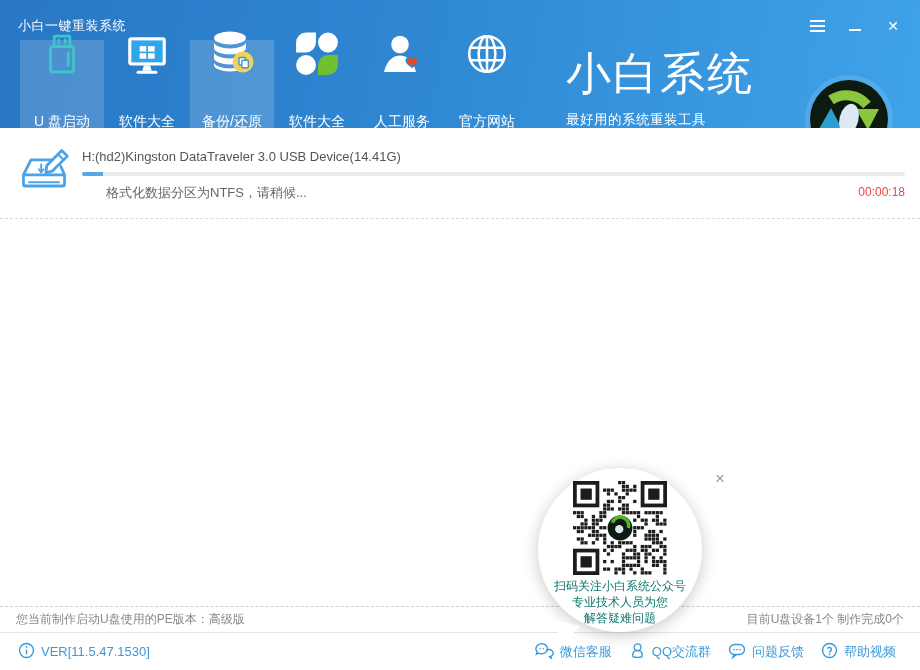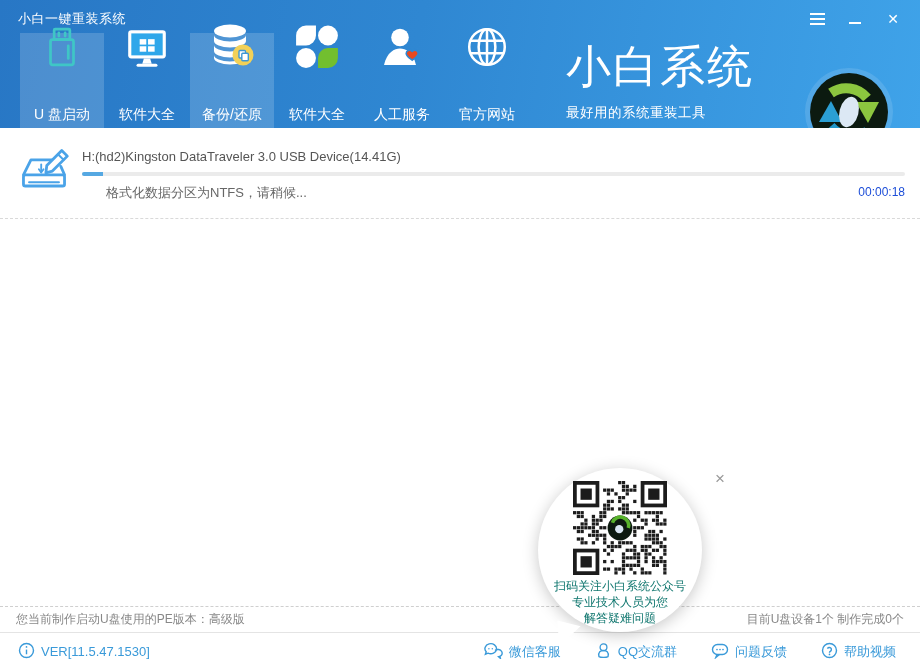--- a/index.html
+++ b/index.html
@@ -2,21 +2,21 @@
 <html><head>
 <meta charset="utf-8">
 <style>
   html,body{margin:0;padding:0;}
   body{width:920px;height:670px;font-family:"Liberation Sans","DejaVu Sans",sans-serif;cursor:default;}
   .window{position:relative;width:920px;height:670px;background:#fff;display:flex;flex-direction:column;overflow:hidden;}
 
   
   .header{position:relative;height:128px;flex:0 0 auto;color:#fff;
           background:linear-gradient(100deg,#2877c5 0%,#2f87d2 45%,#3fa3e9 100%);}
-  .titlebar{height:28px;display:flex;align-items:center;padding:5px 12px 0 18px;}
+  .titlebar{height:28px;display:flex;align-items:center;padding:12px 12px 0 18px;}
   .win-title{font-size:13px;letter-spacing:0.5px;}
   .win-controls{margin-left:auto;display:flex;align-items:center;gap:16px;padding-right:4px;}
   .wc-btn{width:22px;height:18px;display:flex;align-items:center;justify-content:center;cursor:pointer;}
   .menu-bars{display:flex;flex-direction:column;gap:3px;}
   .menu-bars i{display:block;width:15px;height:2px;background:#fff;}
   .min-bar{width:12px;height:2px;background:#fff;margin-top:8px;}
   .close-glyph{font-size:14px;line-height:1;font-weight:bold;}
 
   .nav{display:flex;height:100px;padding-left:20px;position:relative;}
   .tab{width:84px;margin-right:1px;display:flex;flex-direction:column;align-items:center;
@@ -30,35 +30,35 @@
   .brand-tag{font-size:13.5px;margin-top:7px;letter-spacing:0.5px;}
   .applogo{position:absolute;top:34px;right:26px;width:90px;height:90px;}
 
   
   .progress-card{position:relative;height:90px;flex:0 0 auto;background:#fff;border-bottom:1px dashed #d9d9d9;}
   .drive-icon{position:absolute;left:16px;top:17px;}
   .pc-title{position:absolute;left:82px;top:21px;font-size:13px;color:#555;}
   .pbar{position:absolute;left:82px;top:44px;right:15px;height:4px;background:#ebebeb;border-radius:2px;overflow:hidden;}
   .pfill{height:100%;width:0;background:#55a8e2;}
   .pc-status{position:absolute;left:82px;top:56px;font-size:13px;color:#666;margin-left:24px;}
-  .pc-timer{position:absolute;right:15px;top:57px;font-size:12px;color:#1d4ed8;}
+  .pc-timer{position:absolute;right:15px;top:57px;font-size:12px;color:#ef4444;}
 
   
   .content{flex:1 1 auto;background:#fff;}
 
   
   .status-row{flex:0 0 auto;height:25px;border-top:1px dashed #cfcfcf;display:flex;align-items:center;
               font-size:12px;color:#888;padding:0 16px;background:#fff;}
   .status-right{margin-left:auto;}
 
   
   .footer{flex:0 0 auto;height:37px;border-top:1px solid #e4e4e4;display:flex;align-items:center;
           padding:0 24px 0 18px;background:#fff;font-size:13px;}
   .ver{color:#3a9ad9;display:flex;align-items:center;gap:6px;cursor:pointer;}
-  .flinks{margin-left:auto;display:flex;gap:34px;}
+  .flinks{margin-left:auto;display:flex;gap:17px;}
   .flink{color:#3a9ad9;display:flex;align-items:center;gap:6px;cursor:pointer;}
 
   
   .qr-popup{position:absolute;left:538px;top:468px;width:164px;height:164px;background:#fff;border-radius:50%;
             box-shadow:0 3px 16px rgba(0,0,0,0.22);z-index:5;text-align:center;}
   .qr-tail{position:absolute;left:16px;bottom:-15px;width:0;height:0;z-index:4;
            border-left:8px solid transparent;border-right:16px solid transparent;
            border-top:24px solid #fff;transform:rotate(14deg);}
   .qr-box{margin:13px auto 3px auto;width:94px;height:94px;}
   .qr-lines{font-size:12px;color:#0f766e;line-height:16px;}

